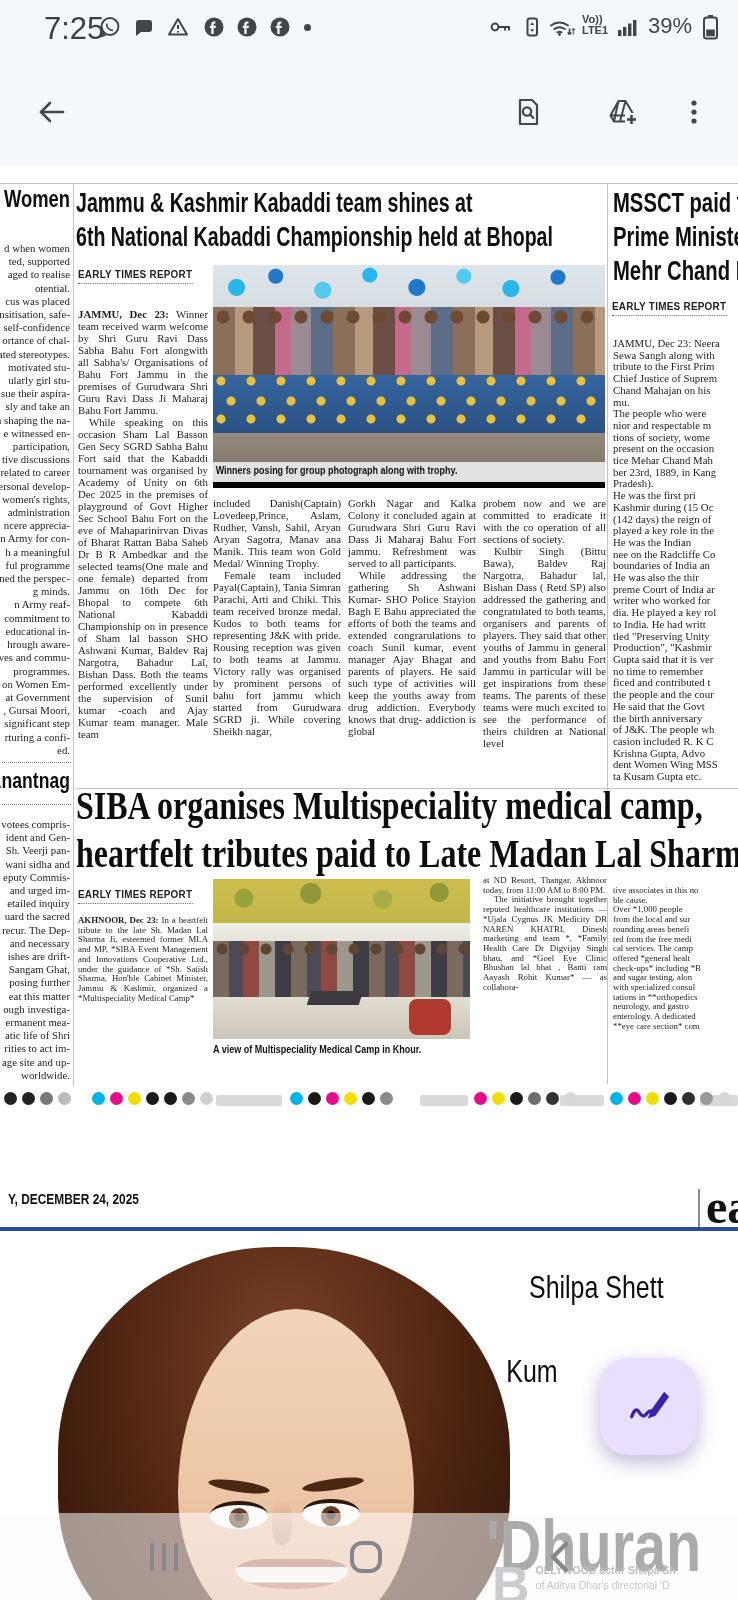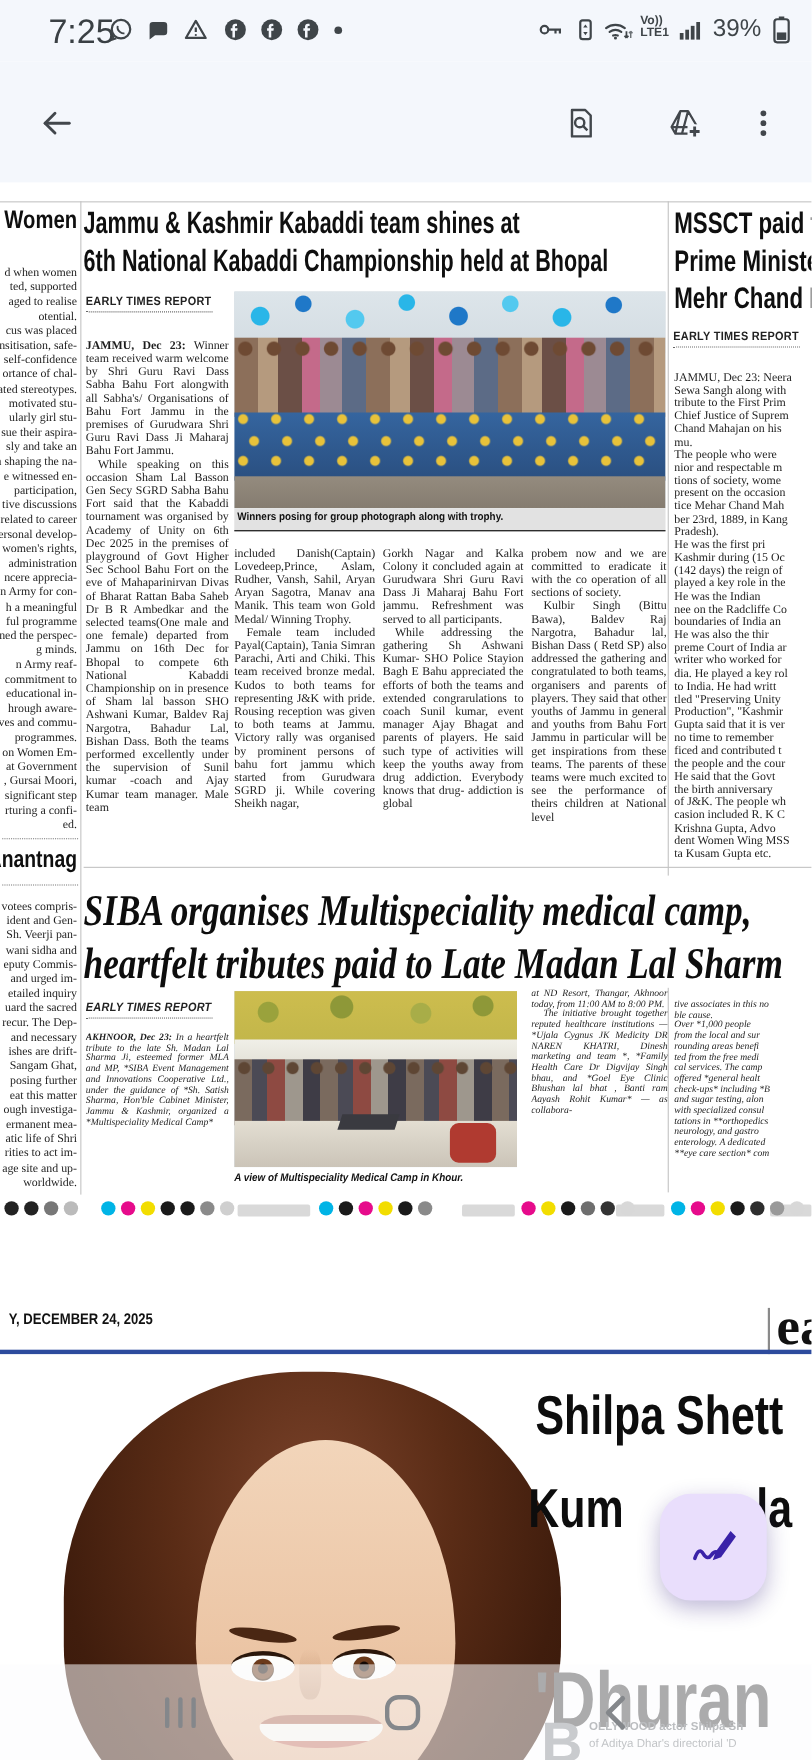--- a/index.html
+++ b/index.html
@@ -52,22 +52,22 @@
   .regbar{position:absolute;top:5px;height:11px;background:#d9d9d9;border-radius:2px;}
 
   
   .page2{position:absolute;left:0;top:1185px;width:738px;height:415px;background:#fff;overflow:hidden;}
   .dateline{position:absolute;left:8px;top:6px;font-size:14px;font-weight:700;color:#111;
             transform:scaleX(.85);transform-origin:0 50%;white-space:nowrap;}
   .masthead{position:absolute;left:706px;top:-6px;font-family:"Liberation Serif",serif;font-weight:700;
             font-size:48px;color:#111;white-space:nowrap;}
   .mast-div{position:absolute;left:698px;top:4px;width:2px;height:42px;background:#8a8a8a;}
   .bluerule{position:absolute;left:0;top:42px;width:738px;height:4px;}
-  .sh-line{position:absolute;left:455px;width:283px;text-align:center;font-weight:700;
-           font-size:50px;line-height:56px;color:#0d0d0d;white-space:nowrap;}
+  .sh-line{position:absolute;left:455px;width:283px;text-align:center;font-weight:400;
+           font-size:32px;line-height:56px;color:#0d0d0d;white-space:nowrap;}
   .sh-line .cxc{display:inline-block;transform:scaleX(.78);transform-origin:50% 50%;}
   .dhuran{position:absolute;left:486px;top:320px;font-weight:700;font-size:72px;color:#4a4a4a;
           transform:scaleX(.8);transform-origin:0 50%;white-space:nowrap;}
   .story{position:absolute;left:492px;top:378px;display:flex;color:#74787c;}
   .story .dropcap{font-weight:700;font-size:52px;line-height:44px;color:#8d9195;}
   .story .story-lines{margin-left:6px;font-size:10.5px;line-height:15px;color:#7b8084;white-space:nowrap;}
   .story .story-lines b{color:#6d7276;}
 
   
   .portrait{position:absolute;left:40px;top:58px;width:500px;height:357px;overflow:hidden;}
@@ -331,21 +331,21 @@
       <div class="ph-layer" style="top:42px;height:72px;background:
         radial-gradient(circle at 10px 10px, #6e4a33 0 6px, transparent 7px),
         repeating-linear-gradient(90deg,#8c6f5a 0 22px,#b59a7e 22px 40px,#6b4f46 40px 62px,#c46a8a 62px 78px,#9c8a93 78px 98px,#5c6b86 98px 120px);
         background-size:26px 22px,auto;background-repeat:repeat-x,repeat;"></div>
       <div class="ph-layer" style="top:110px;height:62px;background:
         radial-gradient(circle at 8px 6px, #e8c23a 0 4px, transparent 5px),
         radial-gradient(circle at 18px 26px, #e8c23a 0 4px, transparent 5px),
         linear-gradient(#35659f,#2a4f80);background-size:30px 38px,30px 38px,auto;"></div>
       <div class="ph-layer" style="top:168px;height:29px;background:linear-gradient(#948b7e,#857c70);"></div>
     </div>
-    <div class="abs" style="left:213px;top:296px;width:392px;height:20px;background:#e2e2e2;border-bottom:1px solid #000000;">
+    <div class="abs" style="left:213px;top:296px;width:392px;height:20px;background:#e2e2e2;border-bottom:6px solid #000000;">
       <div class="caption" style="padding:3px 0 0 3px;">Winners posing for group photograph along with trophy.</div>
     </div>
 
     <div class="abs bodycol" style="left:213px;top:331px;width:128px;height:289px;">
       <p>included Danish(Captain) Lovedeep,Prince, Aslam, Rudher, Vansh, Sahil, Aryan Aryan Sagotra, Manav ana Manik. This team won Gold Medal/ Winning Trophy.</p>
       <p>Female team included Payal(Captain), Tania Simran Parachi, Arti and Chiki. This team received bronze medal. Kudos to both teams for representing J&amp;K with pride. Rousing reception was given to both teams at Jammu. Victory rally was organised by prominent persons of bahu fort jammu which started from Gurudwara SGRD ji. While covering Sheikh nagar,</p>
     </div>
     <div class="abs bodycol" style="left:348px;top:331px;width:128px;height:289px;">
       <p>Gorkh Nagar and Kalka Colony it concluded again at Gurudwara Shri Guru Ravi Dass Ji Maharaj Bahu Fort jammu. Refreshment was served to all participants.</p>
       <p>While addressing the gathering Sh Ashwani Kumar- SHO Police Stayion Bagh E Bahu appreciated the efforts of both the teams and extended congrarulations to coach Sunil kumar, event manager Ajay Bhagat and parents of players. He said such type of activities will keep the youths away from drug addiction. Everybody knows that drug- addiction is global</p>
@@ -399,21 +399,21 @@
           <div class="line-msct">He said that the Govt</div>
           <div class="line-msct">the birth anniversary</div>
           <div class="line-msct">of J&amp;K. The people wh</div>
           <div class="line-msct">casion included R. K C</div>
           <div class="line-msct">Krishna Gupta, Advo</div>
           <div class="line-msct">dent Women Wing MSS</div>
           <div class="line-msct">ta Kusam Gupta etc.</div>
         </div>
     </div>
 
-    <div class="abs" style="left:76px;top:638px;width:662px;height:290px;overflow:hidden;font-style:italic;">
+    <div class="abs" style="left:76px;top:616px;width:662px;height:290px;overflow:hidden;">
       <div style="overflow:hidden;height:100px;">
         <div>
             <div class="siba-hline">SIBA organises Multispeciality medical camp,</div>
             <div class="siba-hline">heartfelt tributes paid to Late Madan Lal Sharm</div>
           </div>
       </div>
       <div class="kicker abs" style="left:2px;top:106px;">EARLY TIMES REPORT</div>
 
       <div class="abs bodycol" style="left:2px;top:134px;width:130px;height:152px;font-size:8.8px;line-height:9.7px;">
         <p><b class="lead">AKHNOOR, Dec 23:</b><span> In a heartfelt tribute to the late Sh. Madan Lal Sharma Ji, esteemed former MLA and MP, *SIBA Event Management and Innovations Cooperative Ltd., under the guidance of *Sh. Satish Sharma, Hon'ble Cabinet Minister, Jammu &amp; Kashmir, organized a *Multispeciality Medical Camp*</span></p>

